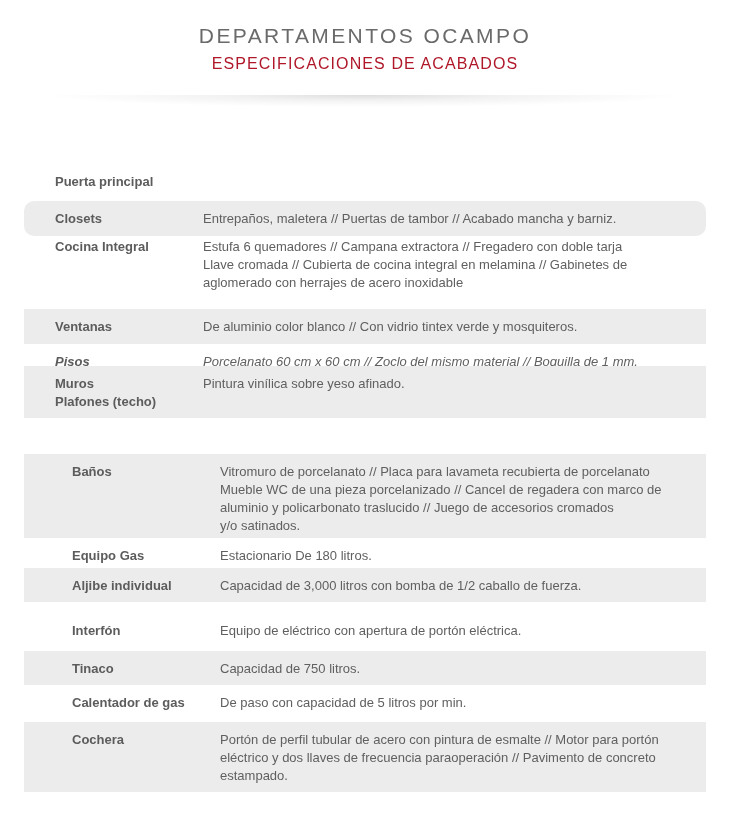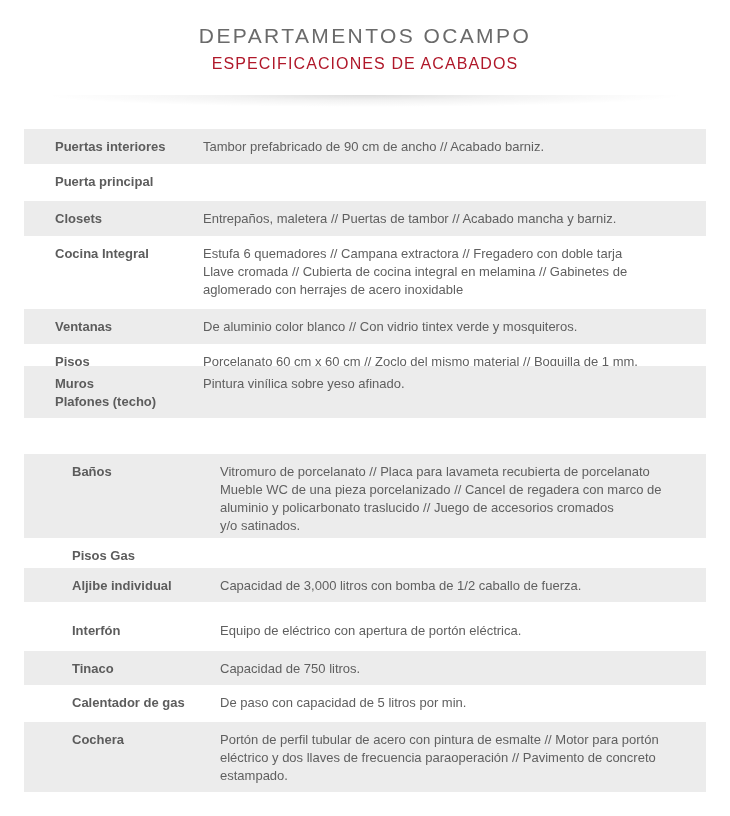--- a/index.html
+++ b/index.html
@@ -97,62 +97,59 @@
 </head>
 <body>
 
 <div class="header">
   <div class="title">DEPARTAMENTOS OCAMPO</div>
   <div class="subtitle">ESPECIFICACIONES DE ACABADOS</div>
   <div class="shadow-line"></div>
 </div>
 
 <div class="section s1" style="top:129px;height:303px;">
-  <div class="row shaded" style="top:0;height:35px;">
-    <span class="label">Puertas interiores</span>
-    <span class="value">Tambor prefabricado de 90 cm de ancho  //  Acabado barniz.</span>
-  </div>
   <div class="row" style="top:35px;height:37px;">
     <span class="label">Puerta principal</span>
   </div>
-  <div class="row shaded" style="top:72px;height:35px;">
+  <div class="row shaded" style="top:72px;height:35px;border-radius:10px;">
     <span class="label">Closets</span>
     <span class="value">Entrepaños, maletera  //  Puertas de tambor  //  Acabado mancha y barniz.</span>
   </div>
-  <div class="row" style="top:107px;height:58px;">
+  <div class="row" style="top:100px;height:58px;">
     <span class="label">Cocina Integral</span>
     <span class="value">Estufa 6 quemadores  //  Campana extractora  //  Fregadero con doble tarja
 Llave cromada  //  Cubierta de cocina integral en melamina  //  Gabinetes de
 aglomerado con herrajes de acero inoxidable</span>
   </div>
   <div class="row shaded" style="top:180px;height:35px;">
     <span class="label">Ventanas</span>
     <span class="value">De aluminio color blanco  //  Con vidrio tintex verde y mosquiteros.</span>
   </div>
-  <div class="row" style="top:215px;height:36px;">
+  <div class="row" style="top:215px;height:36px;font-style:italic;">
     <span class="label">Pisos</span>
     <span class="value">Porcelanato 60 cm x 60 cm  //  Zoclo del mismo material  //  Boquilla de 1 mm.</span>
   </div>
   <div class="row shaded" style="top:237px;height:52px;">
     <span class="label">Muros
 Plafones (techo)</span>
     <span class="value">Pintura vinílica sobre yeso afinado.</span>
   </div>
 </div>
 
 <div class="section s2" style="top:454px;height:338px;">
   <div class="row shaded" style="top:0;height:84px;">
     <span class="label">Baños</span>
     <span class="value">Vitromuro de porcelanato  //  Placa para lavameta recubierta de porcelanato
 Mueble WC de una pieza porcelanizado  //  Cancel de regadera con marco de
 aluminio y policarbonato traslucido  //  Juego de accesorios cromados
 y/o satinados.</span>
   </div>
   <div class="row" style="top:84px;height:41px;">
-    <span class="label">Pisos Gas</span>
+    <span class="label">Equipo Gas</span>
+    <span class="value">Estacionario De 180 litros.</span>
   </div>
   <div class="row shaded" style="top:114px;height:34px;">
     <span class="label">Aljibe individual</span>
     <span class="value">Capacidad de 3,000 litros con bomba de 1/2 caballo de fuerza.</span>
   </div>
   <div class="row" style="top:159px;height:38px;">
     <span class="label">Interfón</span>
     <span class="value">Equipo de eléctrico con apertura de portón eléctrica.</span>
   </div>
   <div class="row shaded" style="top:197px;height:34px;">

